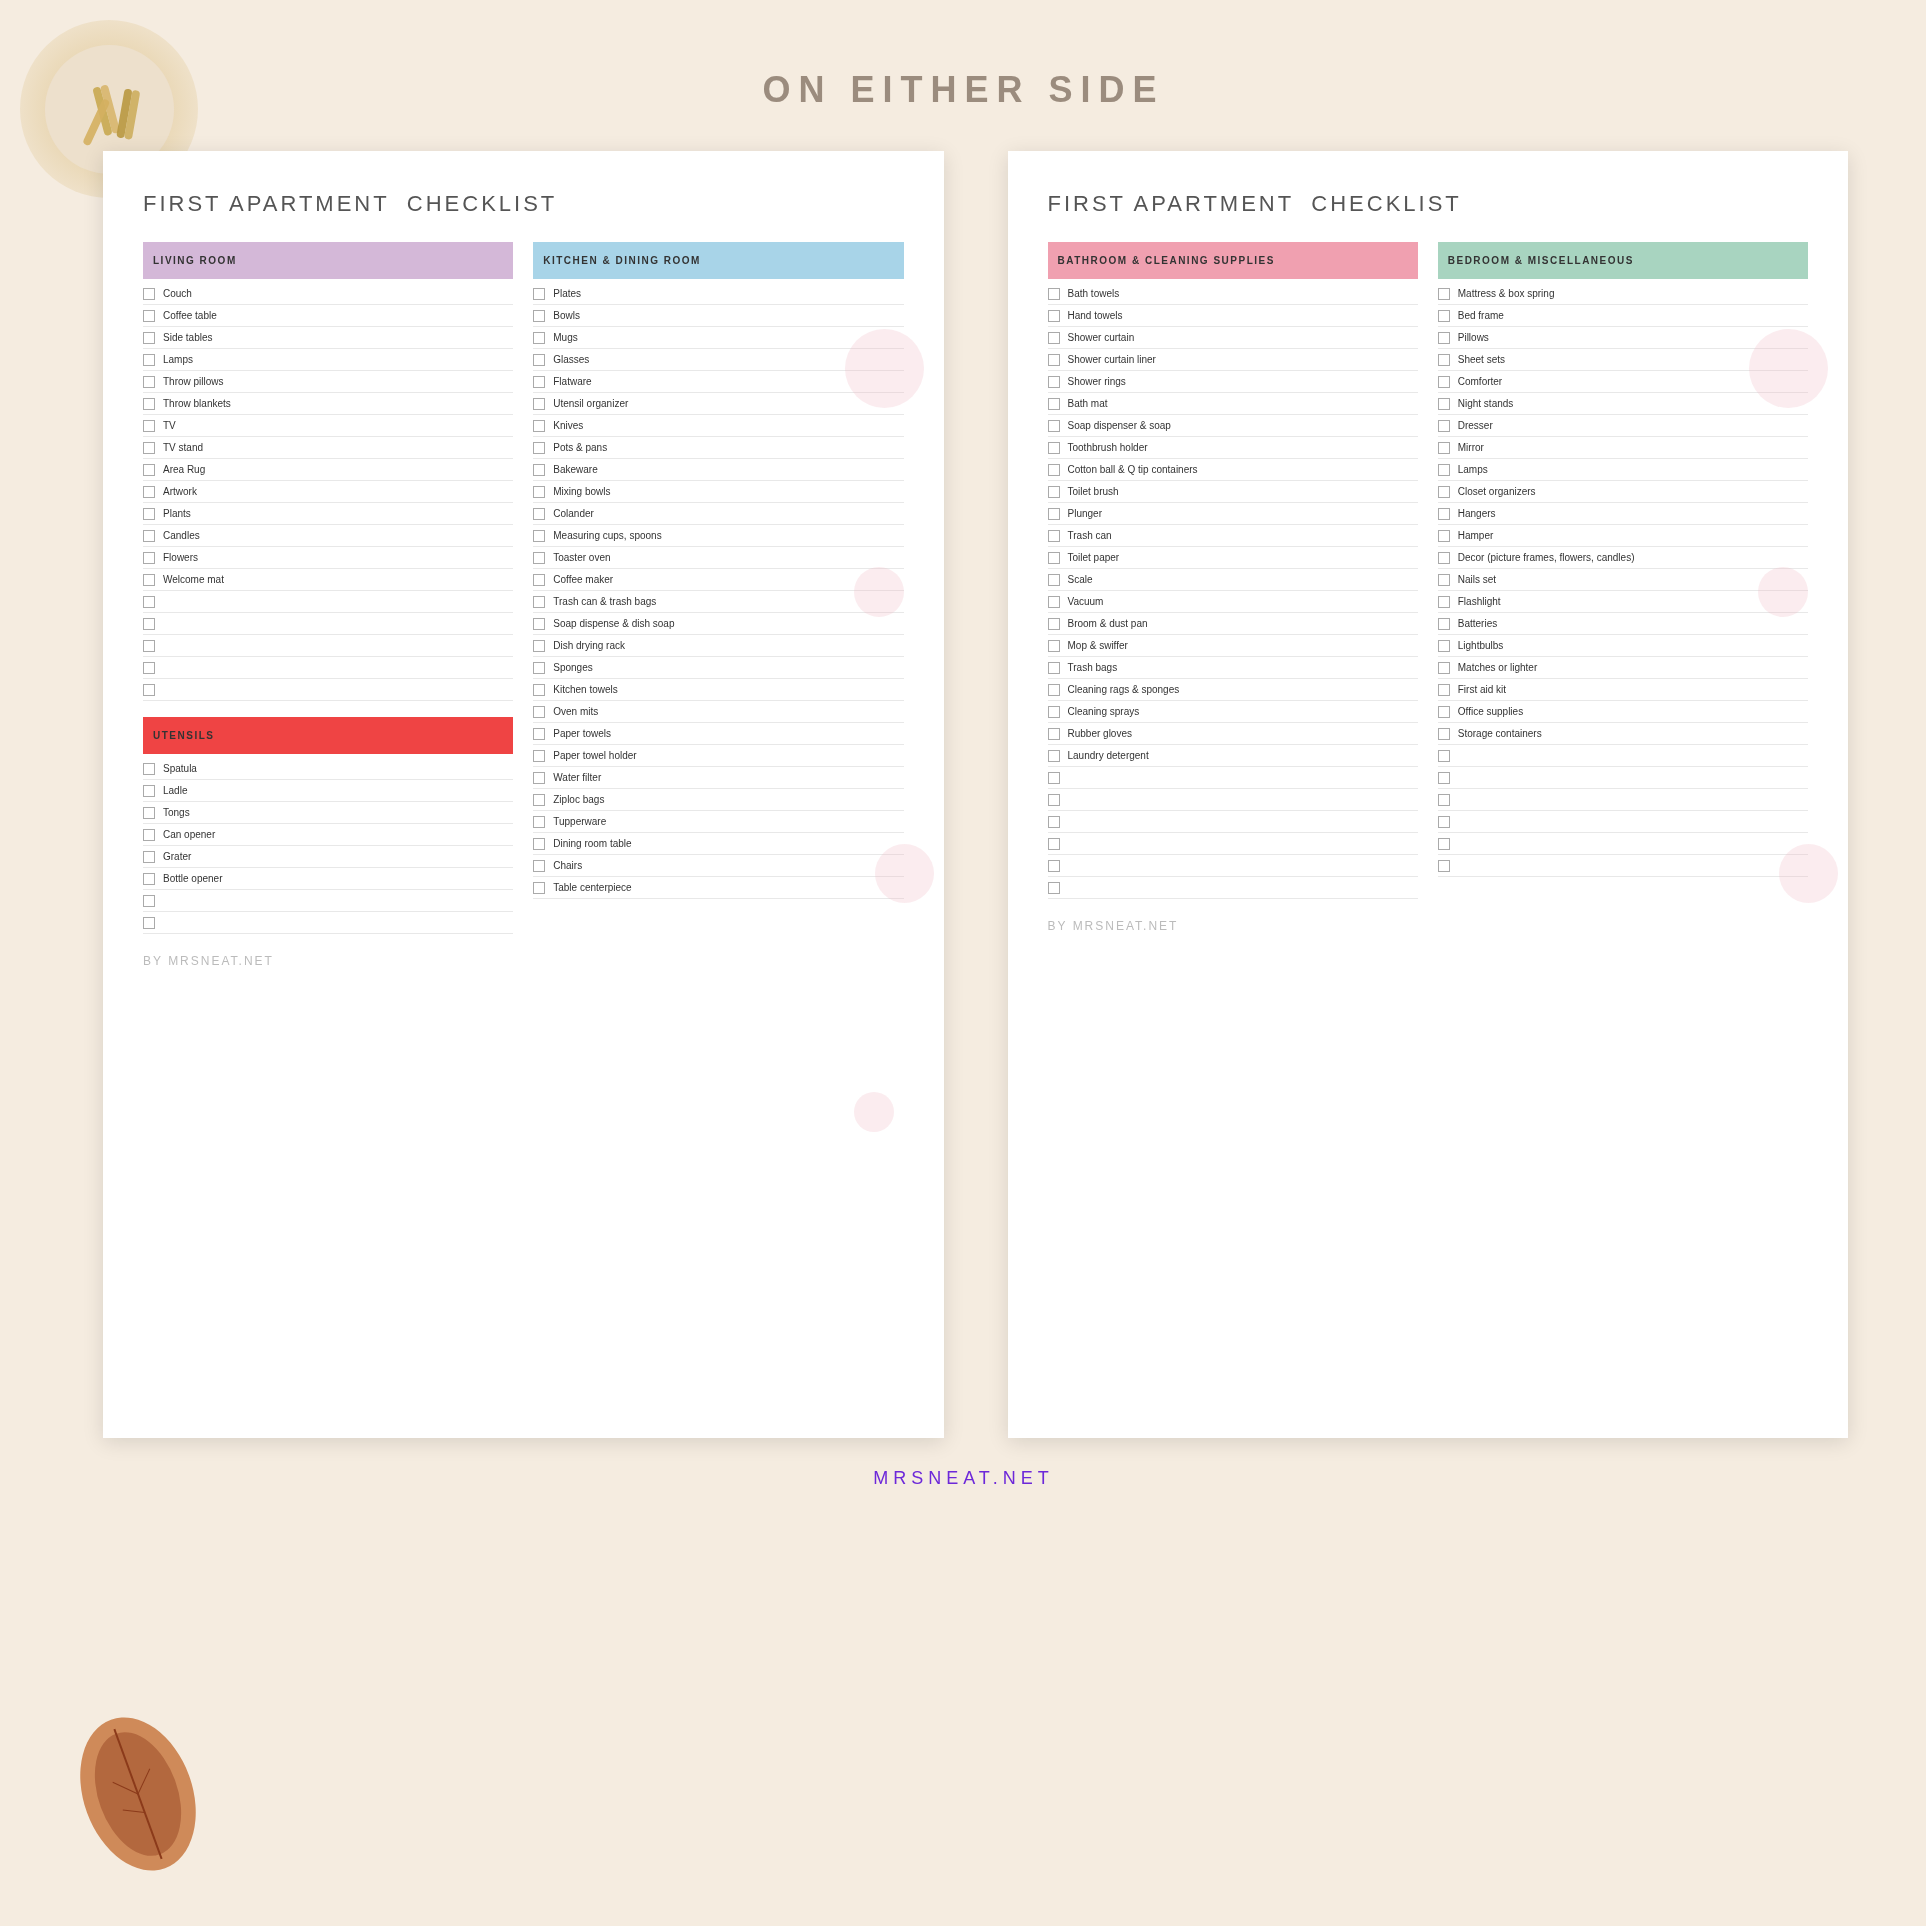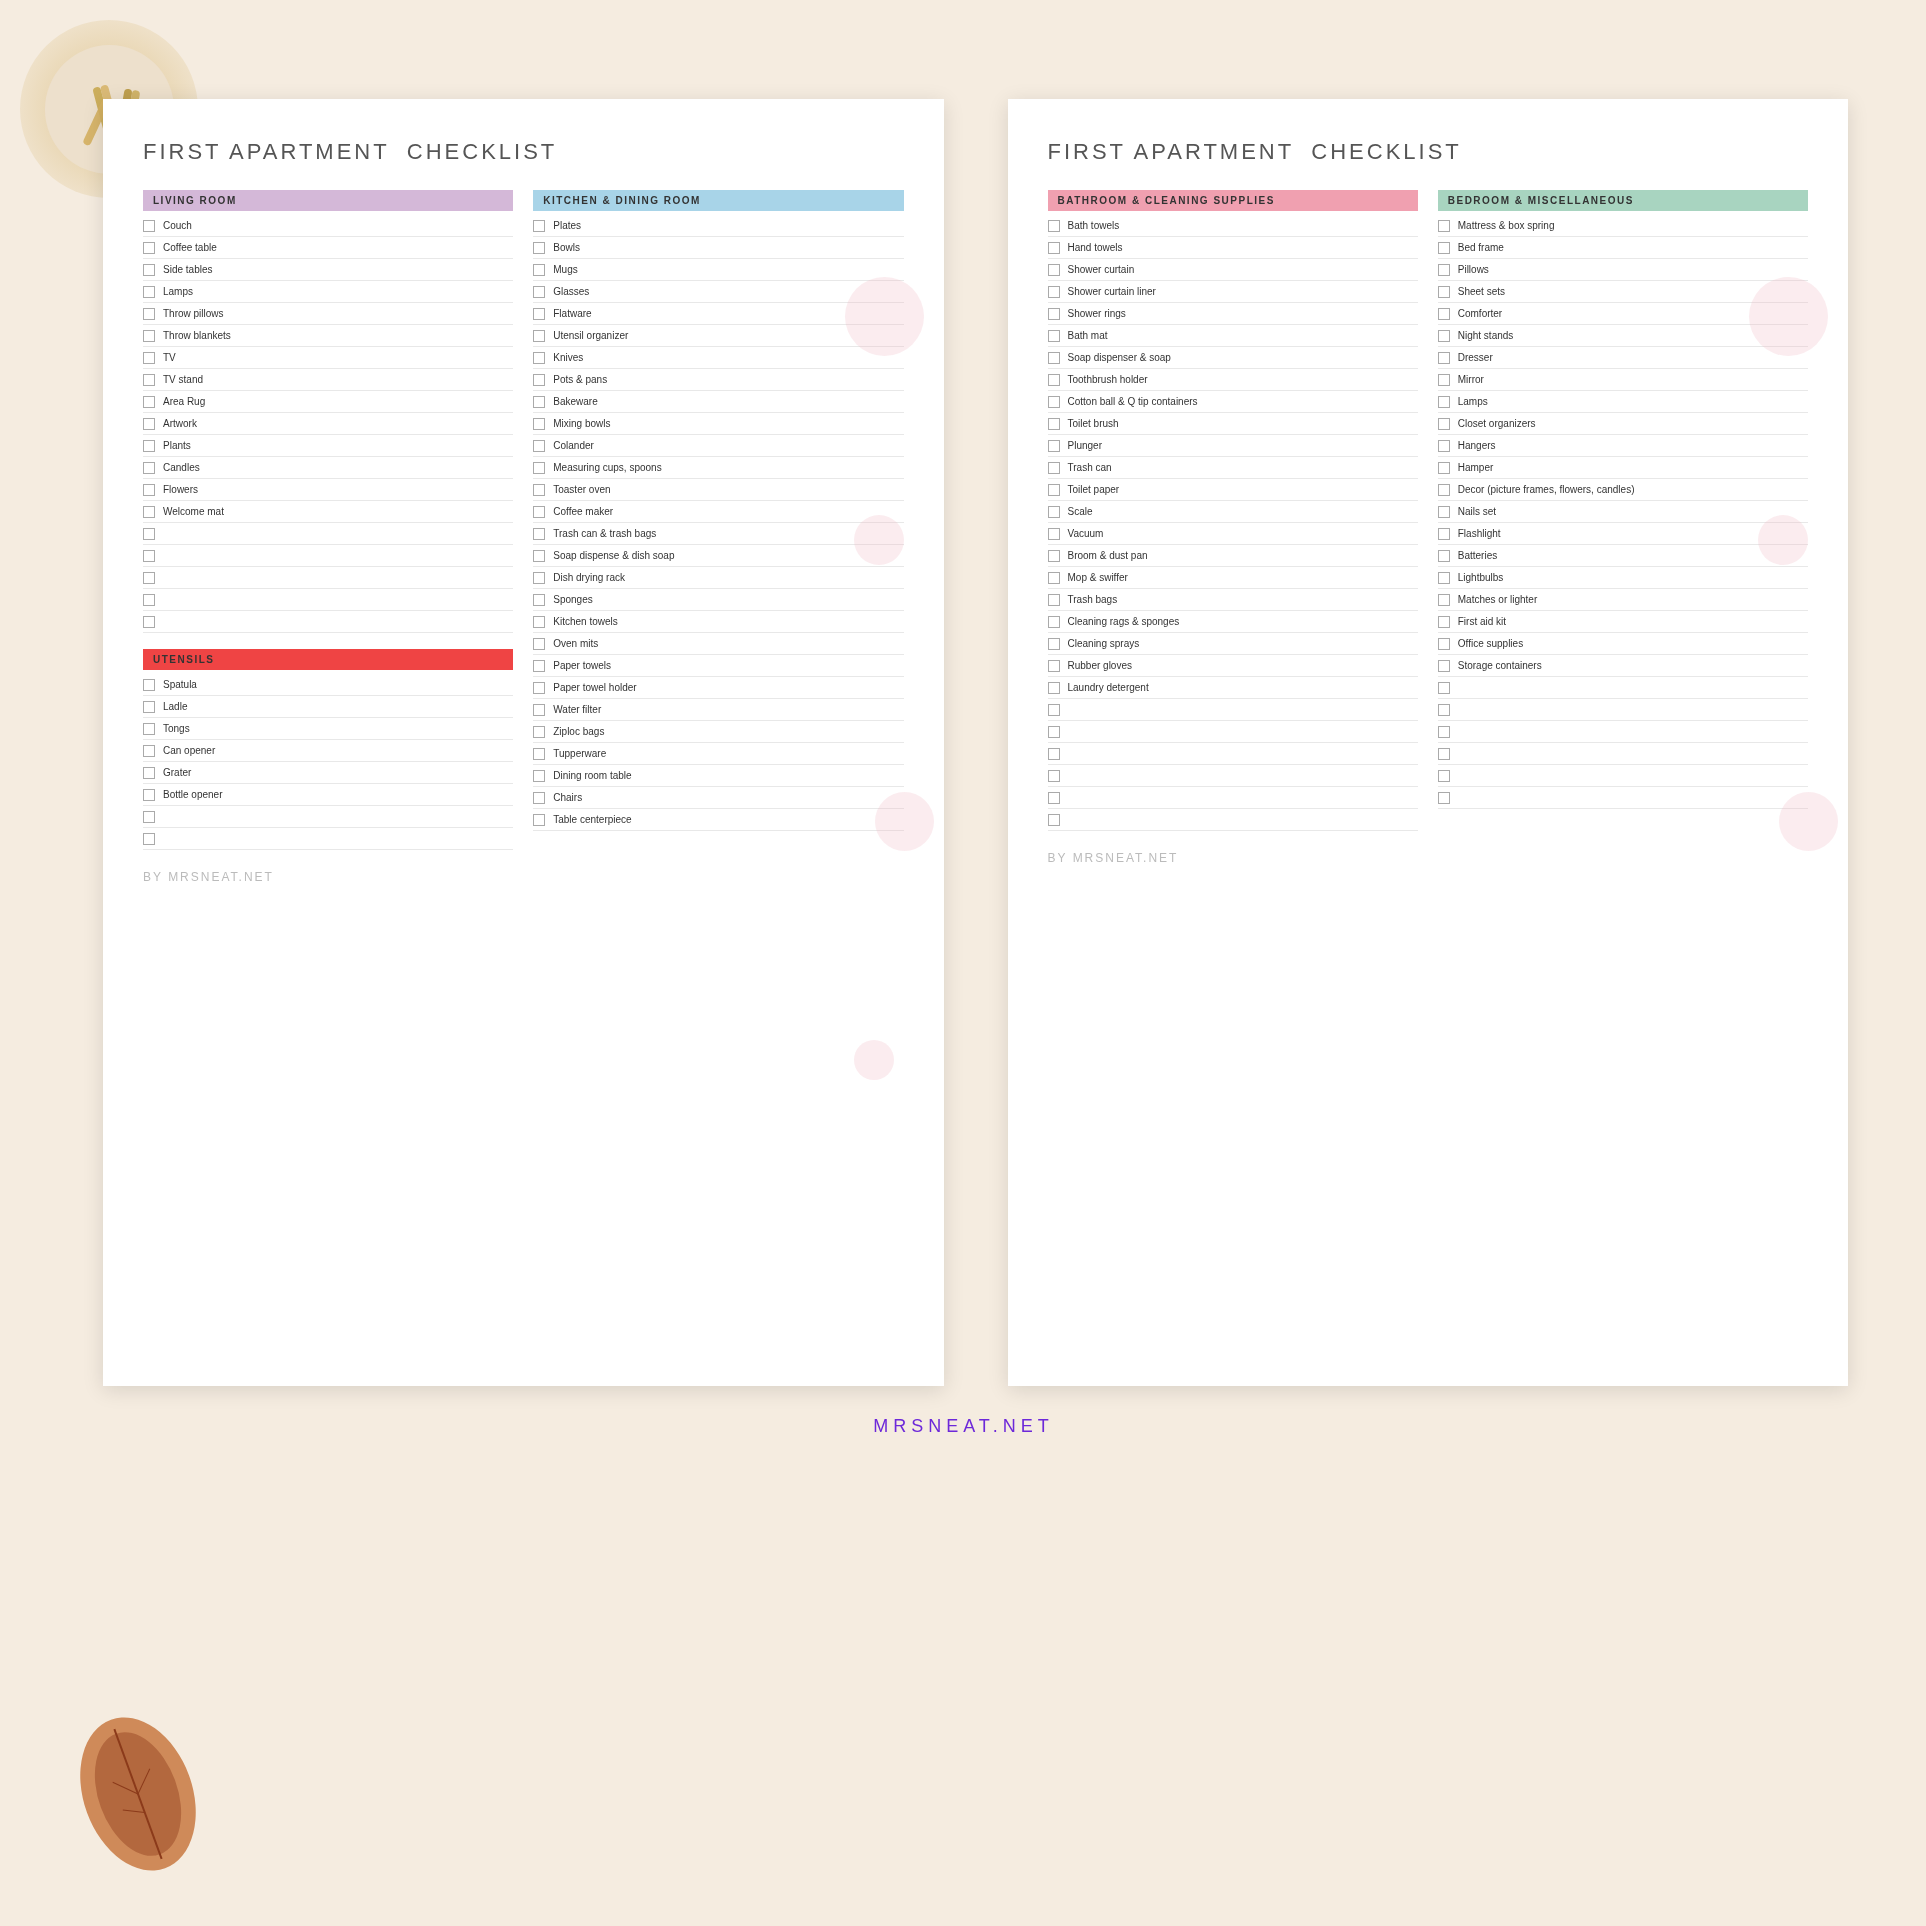--- a/index.html
+++ b/index.html
@@ -85,21 +85,21 @@
     .two-col {
       display: flex;
       gap: 20px;
     }
 
     .col {
       flex: 1;
     }
 
     .section-header {
-      padding: 5px 10px;
+      padding: 13px 10px;
       font-size: 10px;
       font-weight: 700;
       letter-spacing: 1.5px;
       text-transform: uppercase;
       color: #333;
       margin-bottom: 4px;
     }
 
     .living-room-header { background-color: #d4b8d8; }
     .kitchen-header { background-color: #a8d4e8; }
@@ -193,20 +193,21 @@
     <ellipse cx="80" cy="90" rx="55" ry="80" fill="#c87941" transform="rotate(-20,80,90)" opacity="0.85"></ellipse>
     <ellipse cx="80" cy="90" rx="40" ry="65" fill="#a0522d" transform="rotate(-20,80,90)" opacity="0.6"></ellipse>
     <line x1="80" y1="20" x2="80" y2="160" stroke="#8b3a1a" stroke-width="2" transform="rotate(-20,80,90)"></line>
     <line x1="60" y1="70" x2="80" y2="90" stroke="#8b3a1a" stroke-width="1" transform="rotate(-20,80,90)"></line>
     <line x1="60" y1="100" x2="80" y2="110" stroke="#8b3a1a" stroke-width="1" transform="rotate(-20,80,90)"></line>
     <line x1="100" y1="70" x2="80" y2="90" stroke="#8b3a1a" stroke-width="1" transform="rotate(-20,80,90)"></line>
   </svg>
 </div>
 
 <div class="header">
+  <div class="title-subtitle">ON EITHER SIDE</div>
 </div>
 
 <div class="pages-container">
 
   <div class="page">
 
     <div class="circle-deco" style="width:79px;height:79px;right:20px;top:178px;"></div>
     <div class="circle-deco" style="width:50px;height:50px;right:40px;top:416px;"></div>
     <div class="circle-deco" style="width:59px;height:59px;right:10px;top:693px;"></div>
     <div class="circle-deco" style="width:40px;height:40px;right:50px;top:941px;"></div>

